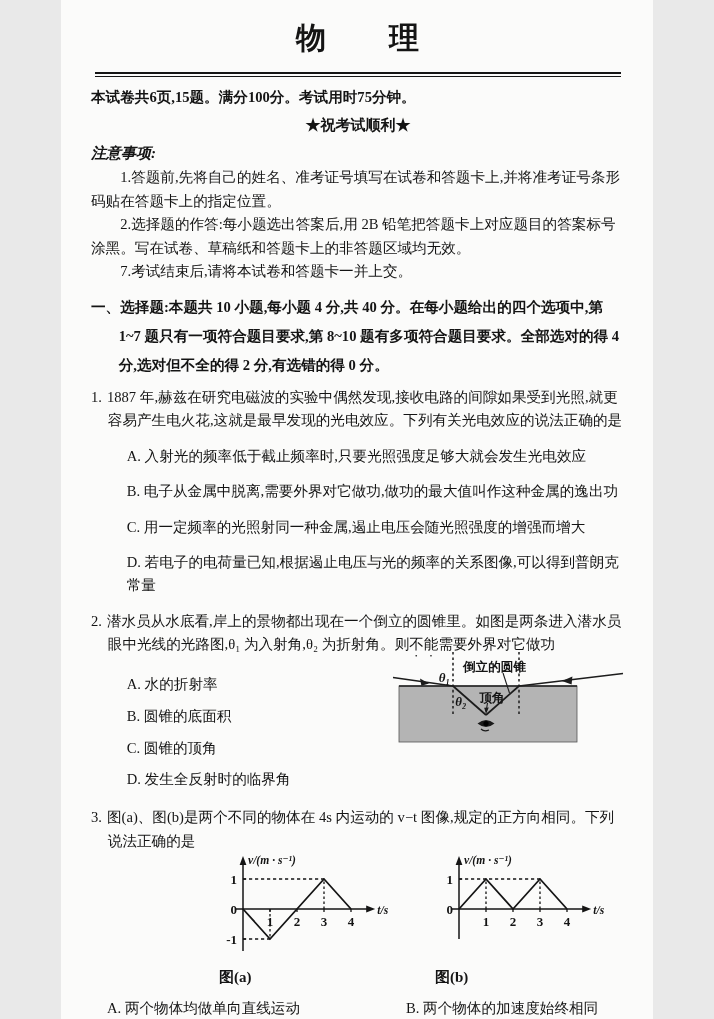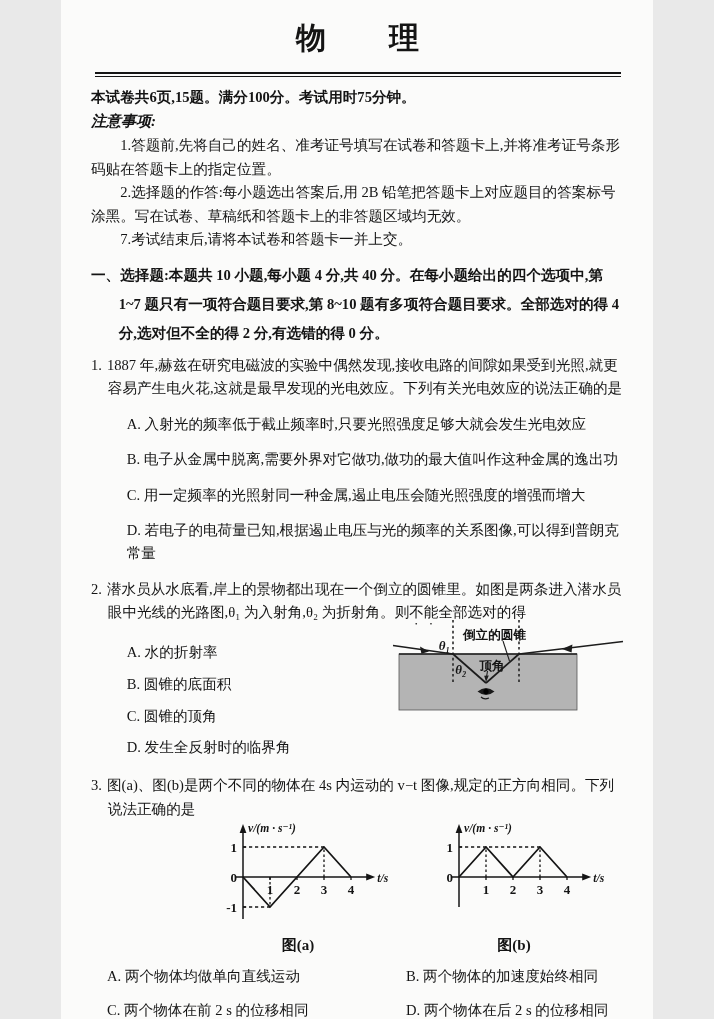--- a/index.html
+++ b/index.html
@@ -46,55 +46,56 @@
   .figwrap{width:234px;margin-top:-16px;flex:none;}
   svg text{font-family:"Liberation Serif","DejaVu Serif",serif;fill:#141414;}
   .ln{stroke:#1c1c1c;}
   .dsh{stroke:#1c1c1c;stroke-width:1.5;stroke-dasharray:2.6,2.8;}
   .water{fill:#b4b4b4;stroke:#555;stroke-width:0.8;}
   .figtxt{font-size:12.6px;font-weight:700;}
   .theta{font-size:13px;font-style:italic;font-weight:700;}
   .eyeball{fill:#191919;}
   .chartsrow{display:flex;gap:24px;margin:0 0 0 128px;}
   .chart{width:192px;}
-  .cap{width:192px;text-align:center;padding-right:34px;box-sizing:border-box;
+  .cap{width:192px;text-align:left;padding-right:34px;box-sizing:border-box;
        font-weight:700;font-size:15px;line-height:20px;}
   .tick{font-size:13px;font-weight:700;}
   .axl{font-size:11.6px;font-style:italic;font-weight:700;}
   .optgrid{display:grid;grid-template-columns:299px 1fr;row-gap:11px;
            padding-left:1.1em;margin-top:10px;}
 </style>
 </head>
 <body>
 
 <div class="page">
 
   <h1 class="title">物　　理</h1>
 
   <div class="rule"></div>
 
   <div class="info">本试卷共6页,15题。满分100分。考试用时75分钟。</div>
 
+  <div class="bless">★祝考试顺利★</div>
 
   <div class="nhead">注意事项:</div>
   <div class="nitem">1.答题前,先将自己的姓名、准考证号填写在试卷和答题卡上,并将准考证号条形码贴在答题卡上的指定位置。</div>
   <div class="nitem">2.选择题的作答:每小题选出答案后,用 2B 铅笔把答题卡上对应题目的答案标号涂黑。写在试卷、草稿纸和答题卡上的非答题区域均无效。</div>
   <div class="nitem">7.考试结束后,请将本试卷和答题卡一并上交。</div>
 
   <div class="section">一、选择题:本题共 10 小题,每小题 4 分,共 40 分。在每小题给出的四个选项中,第 1~7 题只有一项符合题目要求,第 8~10 题有多项符合题目要求。全部选对的得 4 分,选对但不全的得 2 分,有选错的得 0 分。</div>
 
   <div class="q"><span class="qnum">1.</span><span>1887 年,赫兹在研究电磁波的实验中偶然发现,接收电路的间隙如果受到光照,就更容易产生电火花,这就是最早发现的光电效应。下列有关光电效应的说法正确的是</span></div>
   <div class="opts">
     <div class="opt">A. 入射光的频率低于截止频率时,只要光照强度足够大就会发生光电效应</div>
     <div class="opt">B. 电子从金属中脱离,需要外界对它做功,做功的最大值叫作这种金属的逸出功</div>
     <div class="opt">C. 用一定频率的光照射同一种金属,遏止电压会随光照强度的增强而增大</div>
     <div class="opt">D. 若电子的电荷量已知,根据遏止电压与光的频率的关系图像,可以得到普朗克常量</div>
   </div>
 
-  <div class="q"><span class="qnum">2.</span><span>潜水员从水底看,岸上的景物都出现在一个倒立的圆锥里。如图是两条进入潜水员眼中光线的光路图,θ₁ 为入射角,θ₂ 为折射角。则</span><span class="emph">不能</span><span>全部选对的得</span></div>
+  <div class="q"><span class="qnum">2.</span><span>潜水员从水底看,岸上的景物都出现在一个倒立的圆锥里。如图是两条进入潜水员眼中光线的光路图,θ₁ 为入射角,θ₂ 为折射角。则</span><span class="emph">不能</span><span>需要外界对它做功</span></div>
 
   <div class="q2row">
     <div class="opts">
       <div class="opt opt2">A. 水的折射率</div>
       <div class="opt opt2">B. 圆锥的底面积</div>
       <div class="opt opt2">C. 圆锥的顶角</div>
       <div class="opt opt2">D. 发生全反射时的临界角</div>
     </div>
     <div class="figwrap">
       <svg width="234" height="104" viewBox="0 0 234 104">

